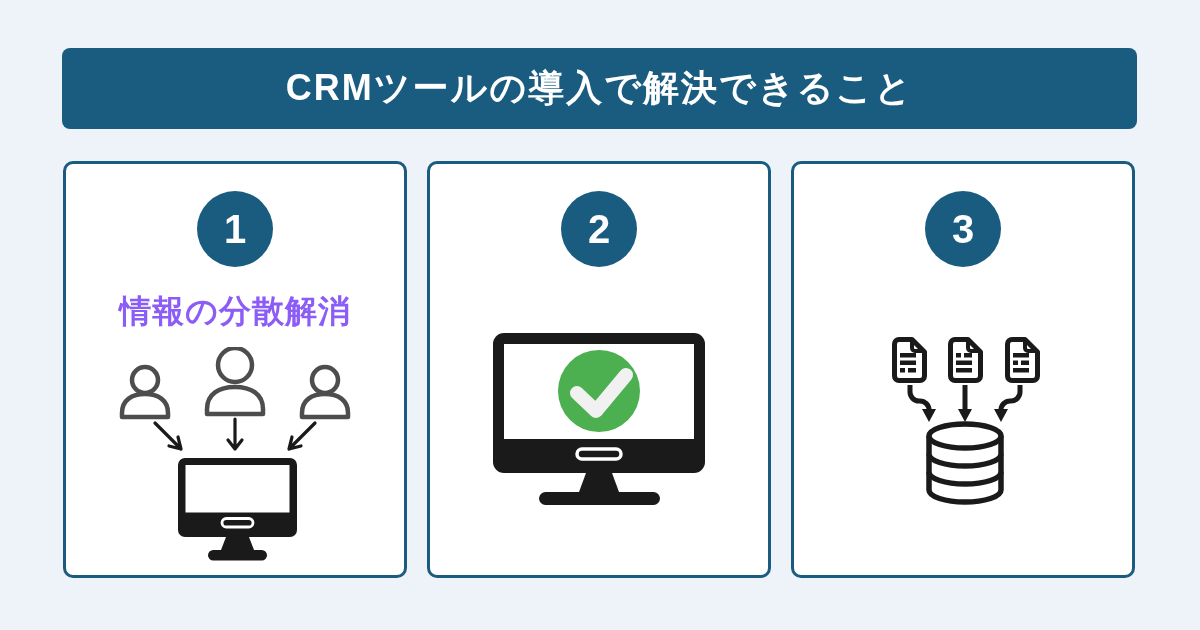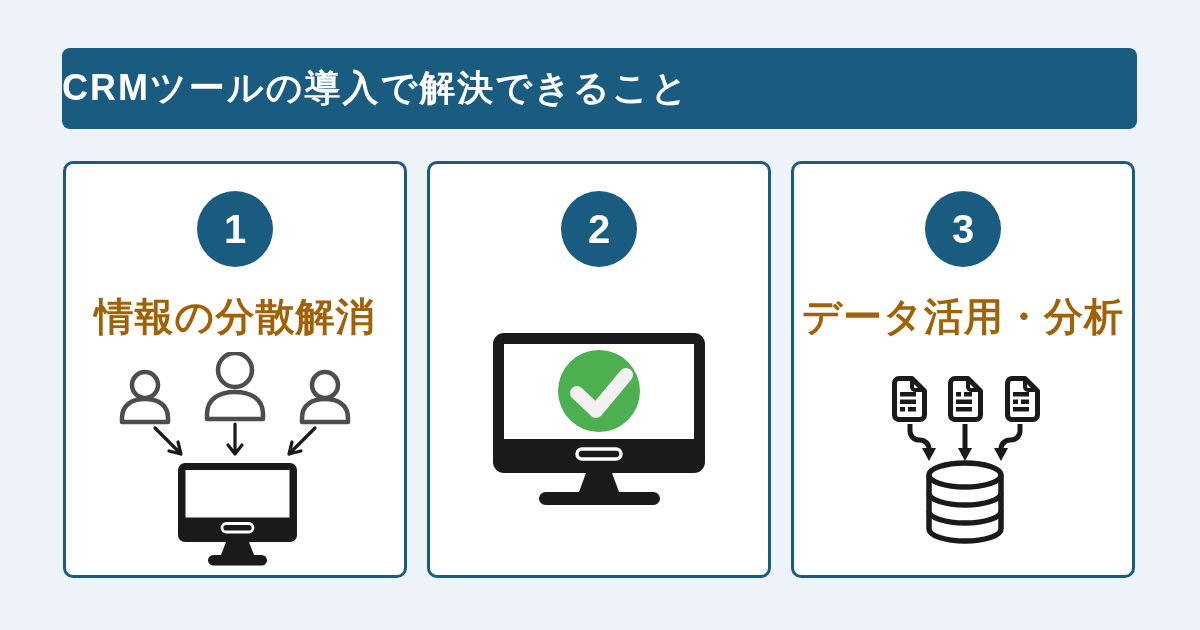--- a/index.html
+++ b/index.html
@@ -11,21 +11,21 @@
     overflow: hidden;
   }
 
   
   .banner {
     position: absolute;
     left: 62px; top: 48px;
     width: 1075px; height: 81px;
     background: #1A5C80;
     border-radius: 8px;
-    display: flex; align-items: center; justify-content: flex-start;
+    display: flex; align-items: center; justify-content: center;
   }
   .banner-title {
     color: #FFFFFF;
     font-size: 36px;
     font-weight: bold;
     letter-spacing: 2px;
   }
 
   
   .cards {
@@ -51,22 +51,22 @@
     background: #1A5C80;
     display: flex; align-items: center; justify-content: center;
   }
   .step-number {
     color: #FFFFFF;
     font-size: 40px;
     font-weight: bold;
   }
   .card-title {
     margin-top: 23px;
-    color: #a16207;
-    font-size: 39px;
+    color: #8b5cf6;
+    font-size: 32px;
     font-weight: bold;
     letter-spacing: 1px;
     white-space: nowrap;
   }
   .icon-area {
     flex: 1;
     width: 100%;
     display: flex;
     align-items: center;
     justify-content: center;
@@ -140,21 +140,20 @@
           <path d="M84 62 L103 80 L133 44" stroke="#F1F1F1" stroke-width="14" fill="none" stroke-linecap="round" stroke-linejoin="round"></path>
         </g>
       </svg>
     </div>
   </div>
 
   <div class="card">
     <div class="step-circle">
       <span class="step-number">3</span>
     </div>
-    <div class="card-title">データ活用・分析</div>
     <div class="icon-area">
       <svg width="166" height="172" viewBox="0 0 166 172">
 
         <g transform="translate(10,0)">
           <path d="M30 45.5 H9 a4.5 4.5 0 0 1 -4.5 -4.5 V9 a4.5 4.5 0 0 1 4.5 -4.5 H22 L34.5 17 V41 a4.5 4.5 0 0 1 -4.5 4.5 Z" fill="#FFFFFF" stroke="#1A1A1A" stroke-width="5" stroke-linejoin="round"></path>
           <path d="M22 5 V13 a3 3 0 0 0 3 3 H34" fill="none" stroke="#1A1A1A" stroke-width="4"></path>
           <rect x="10" y="18" width="16" height="4.5" fill="#1A1A1A"></rect>
           <rect x="10" y="25.5" width="16" height="4.5" fill="#1A1A1A"></rect>
           <rect x="10" y="33" width="5" height="4.5" fill="#1A1A1A"></rect>
           <rect x="18" y="33" width="8" height="4.5" fill="#1A1A1A"></rect>

